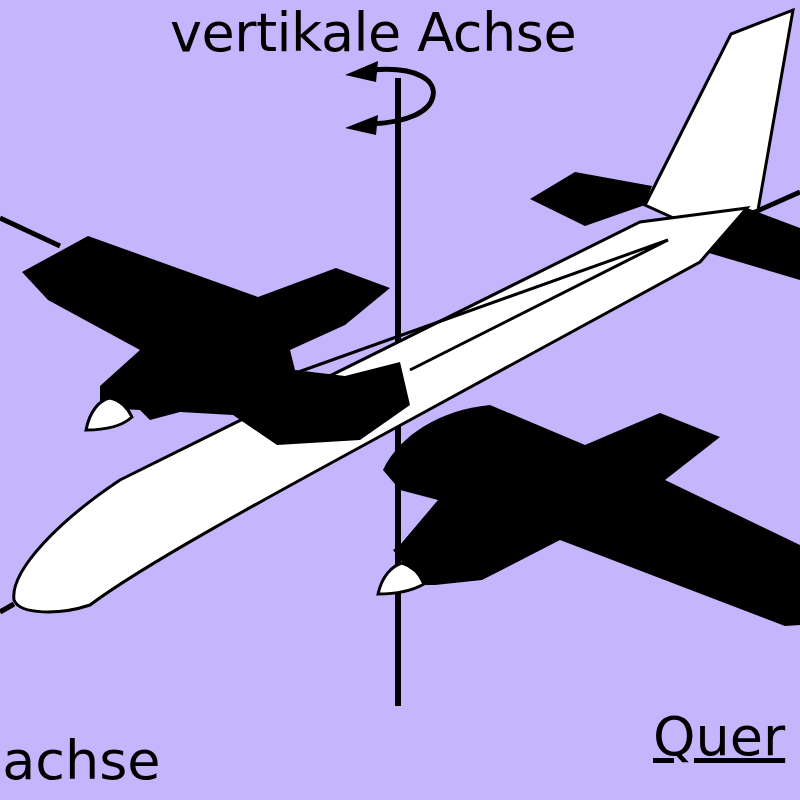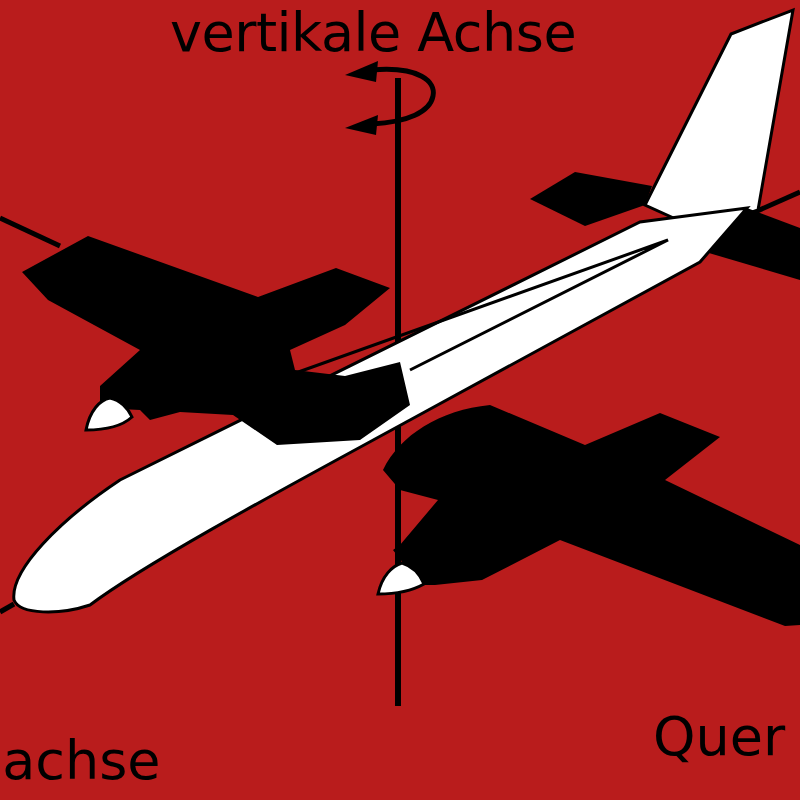--- a/index.html
+++ b/index.html
@@ -1,21 +1,21 @@
 <!DOCTYPE html>
 <html><head>
 <meta charset="utf-8">
 <style>
   html,body{margin:0;padding:0;background:#ffffff;}
-  #canvas{position:relative;width:800px;height:800px;overflow:hidden;background:#b91c1c;}
+  #canvas{position:relative;width:800px;height:800px;overflow:hidden;background:#c4b5fd;}
   svg{position:absolute;left:0;top:0;}
   .lbl{position:absolute;font-family:"DejaVu Sans","Liberation Sans",sans-serif;color:#000;white-space:nowrap;line-height:1;}
   #lbl-vert{left:170px;top:6px;font-size:54px;letter-spacing:-0.5px;}
   #lbl-long{left:-26px;top:734px;font-size:54px;}
-  #lbl-quer{left:653px;top:710px;font-size:54px;}
+  #lbl-quer{left:653px;top:710px;font-size:54px;text-decoration:underline;}
 </style>
 </head>
 <body>
 
 <div id="canvas">
   <svg width="800" height="800" viewBox="0 0 800 800">
 
     <line x1="0" y1="218" x2="60" y2="246" stroke="#000" stroke-width="5"></line>
     <line x1="0" y1="612" x2="14" y2="604" stroke="#000" stroke-width="5"></line>
 

